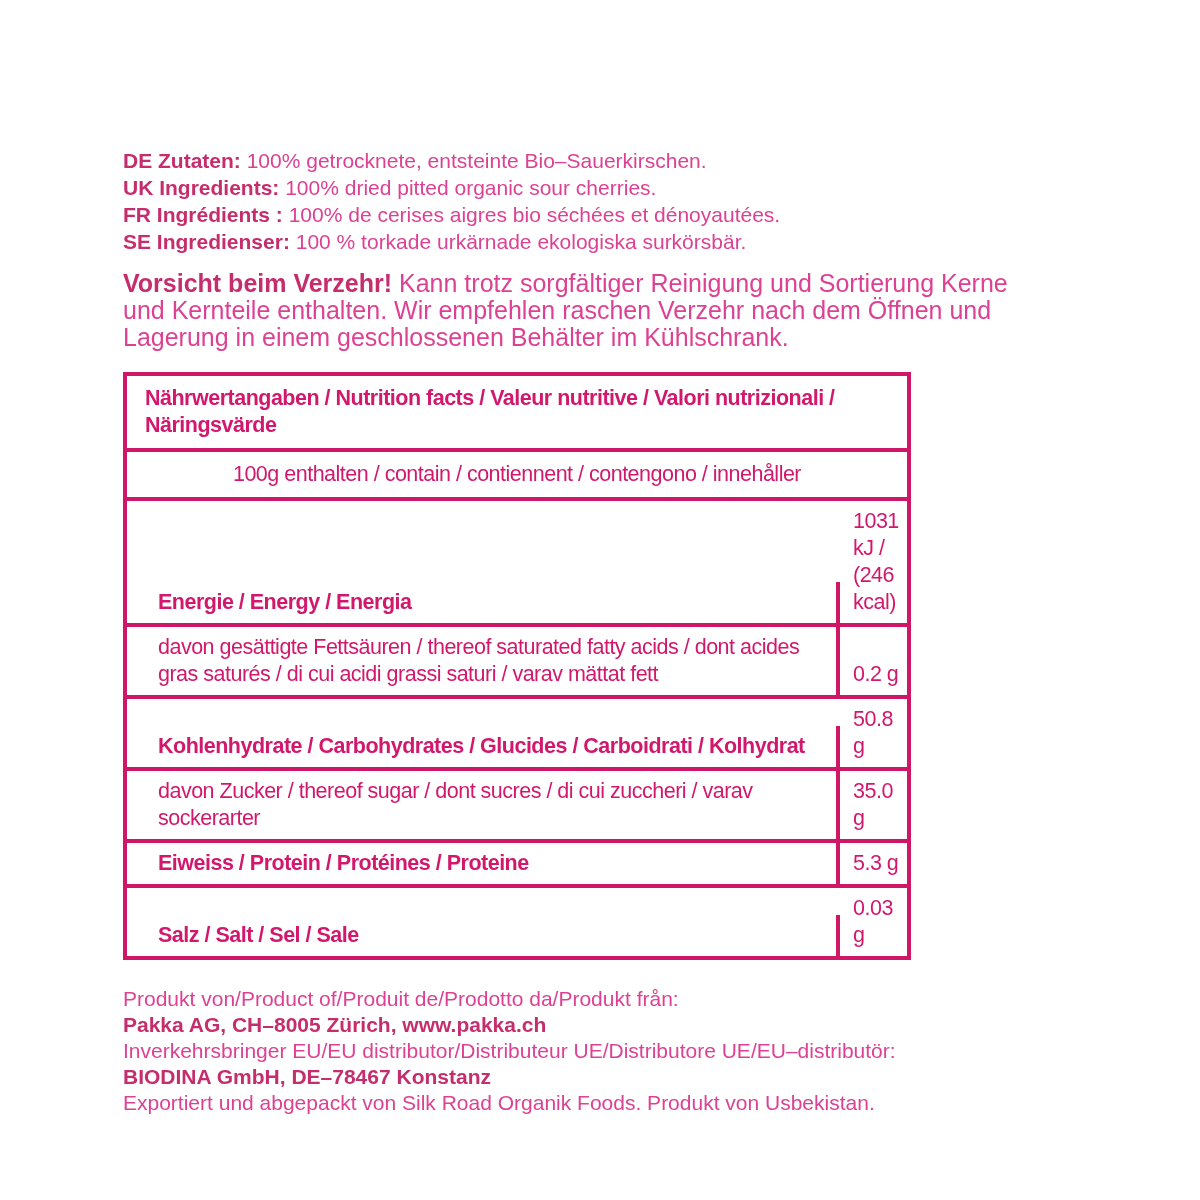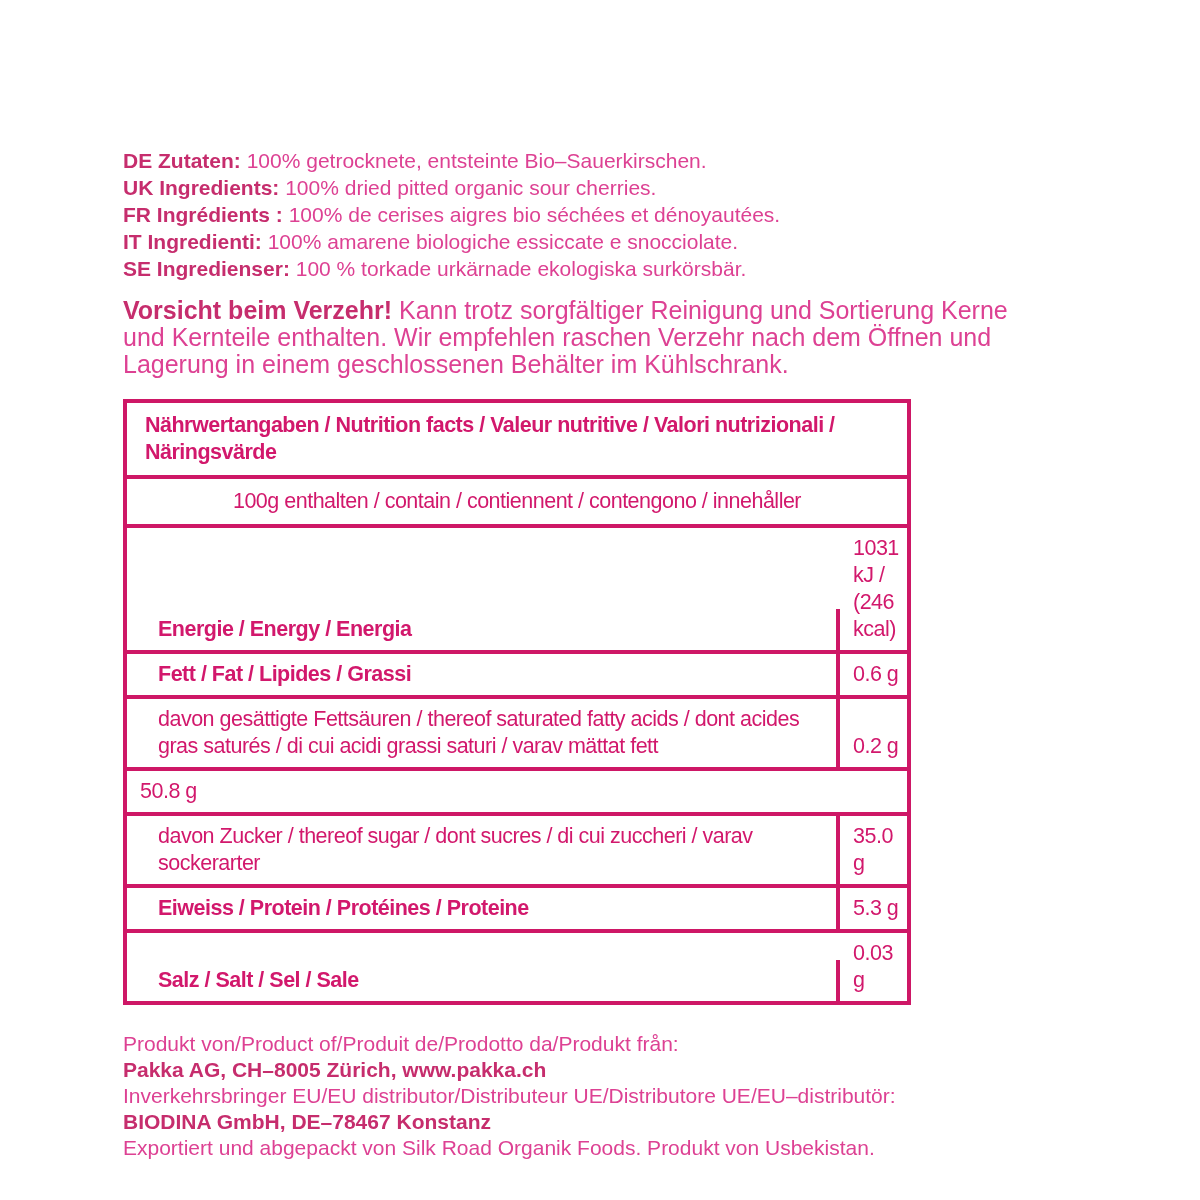--- a/index.html
+++ b/index.html
@@ -100,48 +100,44 @@
 </style>
 </head>
 <body>
 
 <div class="page">
 
   <div>
     <div class="intro-line"><b>DE Zutaten:</b> <span>100% getrocknete, entsteinte Bio–Sauerkirschen.</span></div>
     <div class="intro-line"><b>UK Ingredients:</b> <span>100% dried pitted organic sour cherries.</span></div>
     <div class="intro-line"><b>FR Ingrédients :</b> <span>100% de cerises aigres bio séchées et dénoyautées.</span></div>
-    <div class="intro-line"><b>IT Ingredienti:</b> <span>100% amarene biologiche essiccate e snocciolate.</span></div>
     <div class="intro-line"><b>SE Ingredienser:</b> <span>100 % torkade urkärnade ekologiska surkörsbär.</span></div>
   </div>
 
   <div class="warning">
     <b>Vorsicht beim Verzehr!</b> <span>Kann trotz sorgfältiger Reinigung und Sortierung Kerne und Kernteile enthalten. Wir empfehlen raschen Verzehr nach dem Öffnen und Lagerung in einem geschlossenen Behälter im Kühlschrank.</span>
   </div>
 
   <div class="ntable">
     <div class="trow">
       <div class="cell full bold">Nährwertangaben / Nutrition facts / Valeur nutritive / Valori nutrizionali / Näringsvärde</div>
     </div>
     <div class="trow">
       <div class="cell full center">100g enthalten / contain / contiennent / contengono / innehåller</div>
     </div>
     <div class="trow">
       <div class="cell label bold">Energie / Energy / Energia</div>
       <div class="cell value">1031 kJ / (246 kcal)</div>
     </div>
     <div class="trow">
-      <div class="cell label bold">Fett / Fat / Lipides / Grassi</div>
-      <div class="cell value">0.6 g</div>
-    </div>
-    <div class="trow">
       <div class="cell label">davon gesättigte Fettsäuren / thereof saturated fatty acids / dont acides gras saturés / di cui acidi grassi saturi / varav mättat fett</div>
       <div class="cell value">0.2 g</div>
     </div>
     <div class="trow">
+      <div class="cell label bold">Kohlenhydrate / Carbohydrates / Glucides / Carboidrati / Kolhydrat</div>
       <div class="cell value">50.8 g</div>
     </div>
     <div class="trow">
       <div class="cell label">davon Zucker / thereof sugar / dont sucres / di cui zuccheri / varav sockerarter</div>
       <div class="cell value">35.0 g</div>
     </div>
     <div class="trow">
       <div class="cell label bold">Eiweiss / Protein / Protéines / Proteine</div>
       <div class="cell value">5.3 g</div>
     </div>

